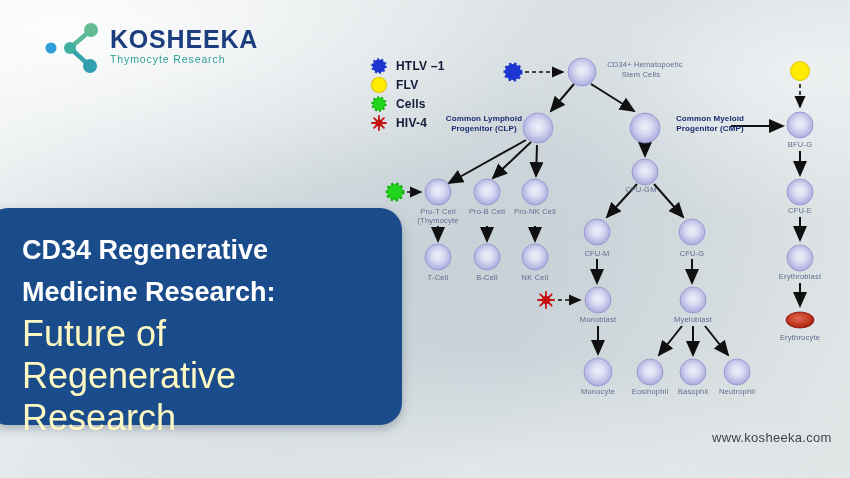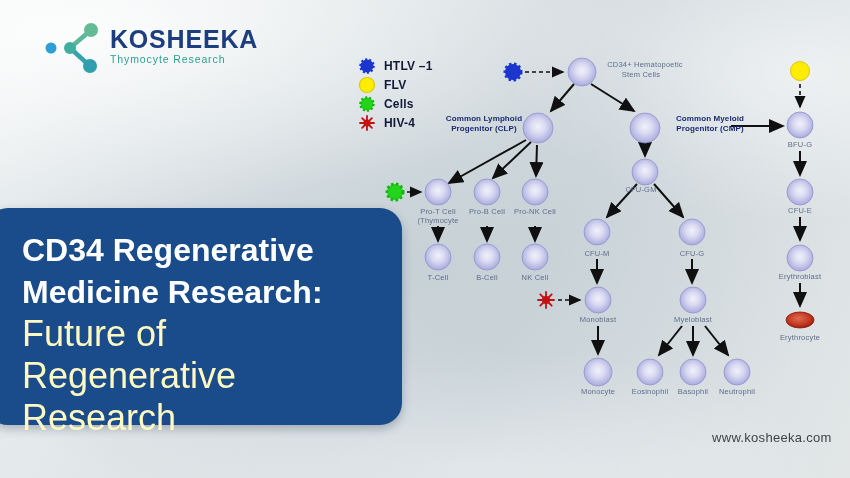--- a/index.html
+++ b/index.html
@@ -13,31 +13,31 @@
       radial-gradient(600px 200px at 55% 98%, rgba(255,255,255,.45), rgba(255,255,255,0) 60%),
       linear-gradient(115deg,#eef1f2 0%,#dce2e4 40%,#d2dade 62%,#e2e6e7 100%);
   }
 
   
   .logo{position:absolute;left:44px;top:16px;display:flex;align-items:center;gap:8px;}
   .logo-text .name{font-size:25px;font-weight:bold;letter-spacing:.8px;color:#1d3e7e;line-height:26px;}
   .logo-text .tagline{font-size:10.5px;letter-spacing:.9px;color:#2ba095;margin-top:1px;}
 
   
-  .legend{position:absolute;left:358px;top:58px;display:flex;flex-direction:column;gap:3px;}
+  .legend{position:absolute;left:370px;top:58px;display:flex;flex-direction:column;gap:3px;}
   .legend-row{display:flex;align-items:center;gap:8px;height:16px;}
   .legend-row .lbl{font-size:12px;font-weight:bold;color:#121a38;letter-spacing:.2px;}
 
   
   .title-box{
     position:absolute;left:-14px;top:208px;width:416px;height:217px;
     background:#1a4b8a;border-radius:22px;box-sizing:border-box;
     padding:21px 18px 0 36px;box-shadow:0 4px 10px rgba(30,50,80,.30);
   }
-  .title-box .bold-part{display:block;color:#ffffff;font-weight:bold;font-size:32px;line-height:42px;}
+  .title-box .bold-part{display:block;color:#ffffff;font-weight:bold;font-size:27px;line-height:42px;}
   .title-box .regular-part{display:block;color:#fef9c3;font-weight:400;font-size:36px;line-height:42px;}
 
   
   .website{position:absolute;left:688px;top:430px;font-size:13px;color:#3f4447;letter-spacing:.3px;margin-left:24px;}
 
   
   .diagram{position:absolute;left:0;top:0;}
   .cell{fill:url(#cellGrad);stroke:#9193cd;stroke-width:.8;}
   .lbl-s{font-size:7.5px;fill:#5e6d8d;letter-spacing:.2px;}
   .lbl-b{font-size:8px;font-weight:bold;fill:#1b2a70;letter-spacing:.1px;}

